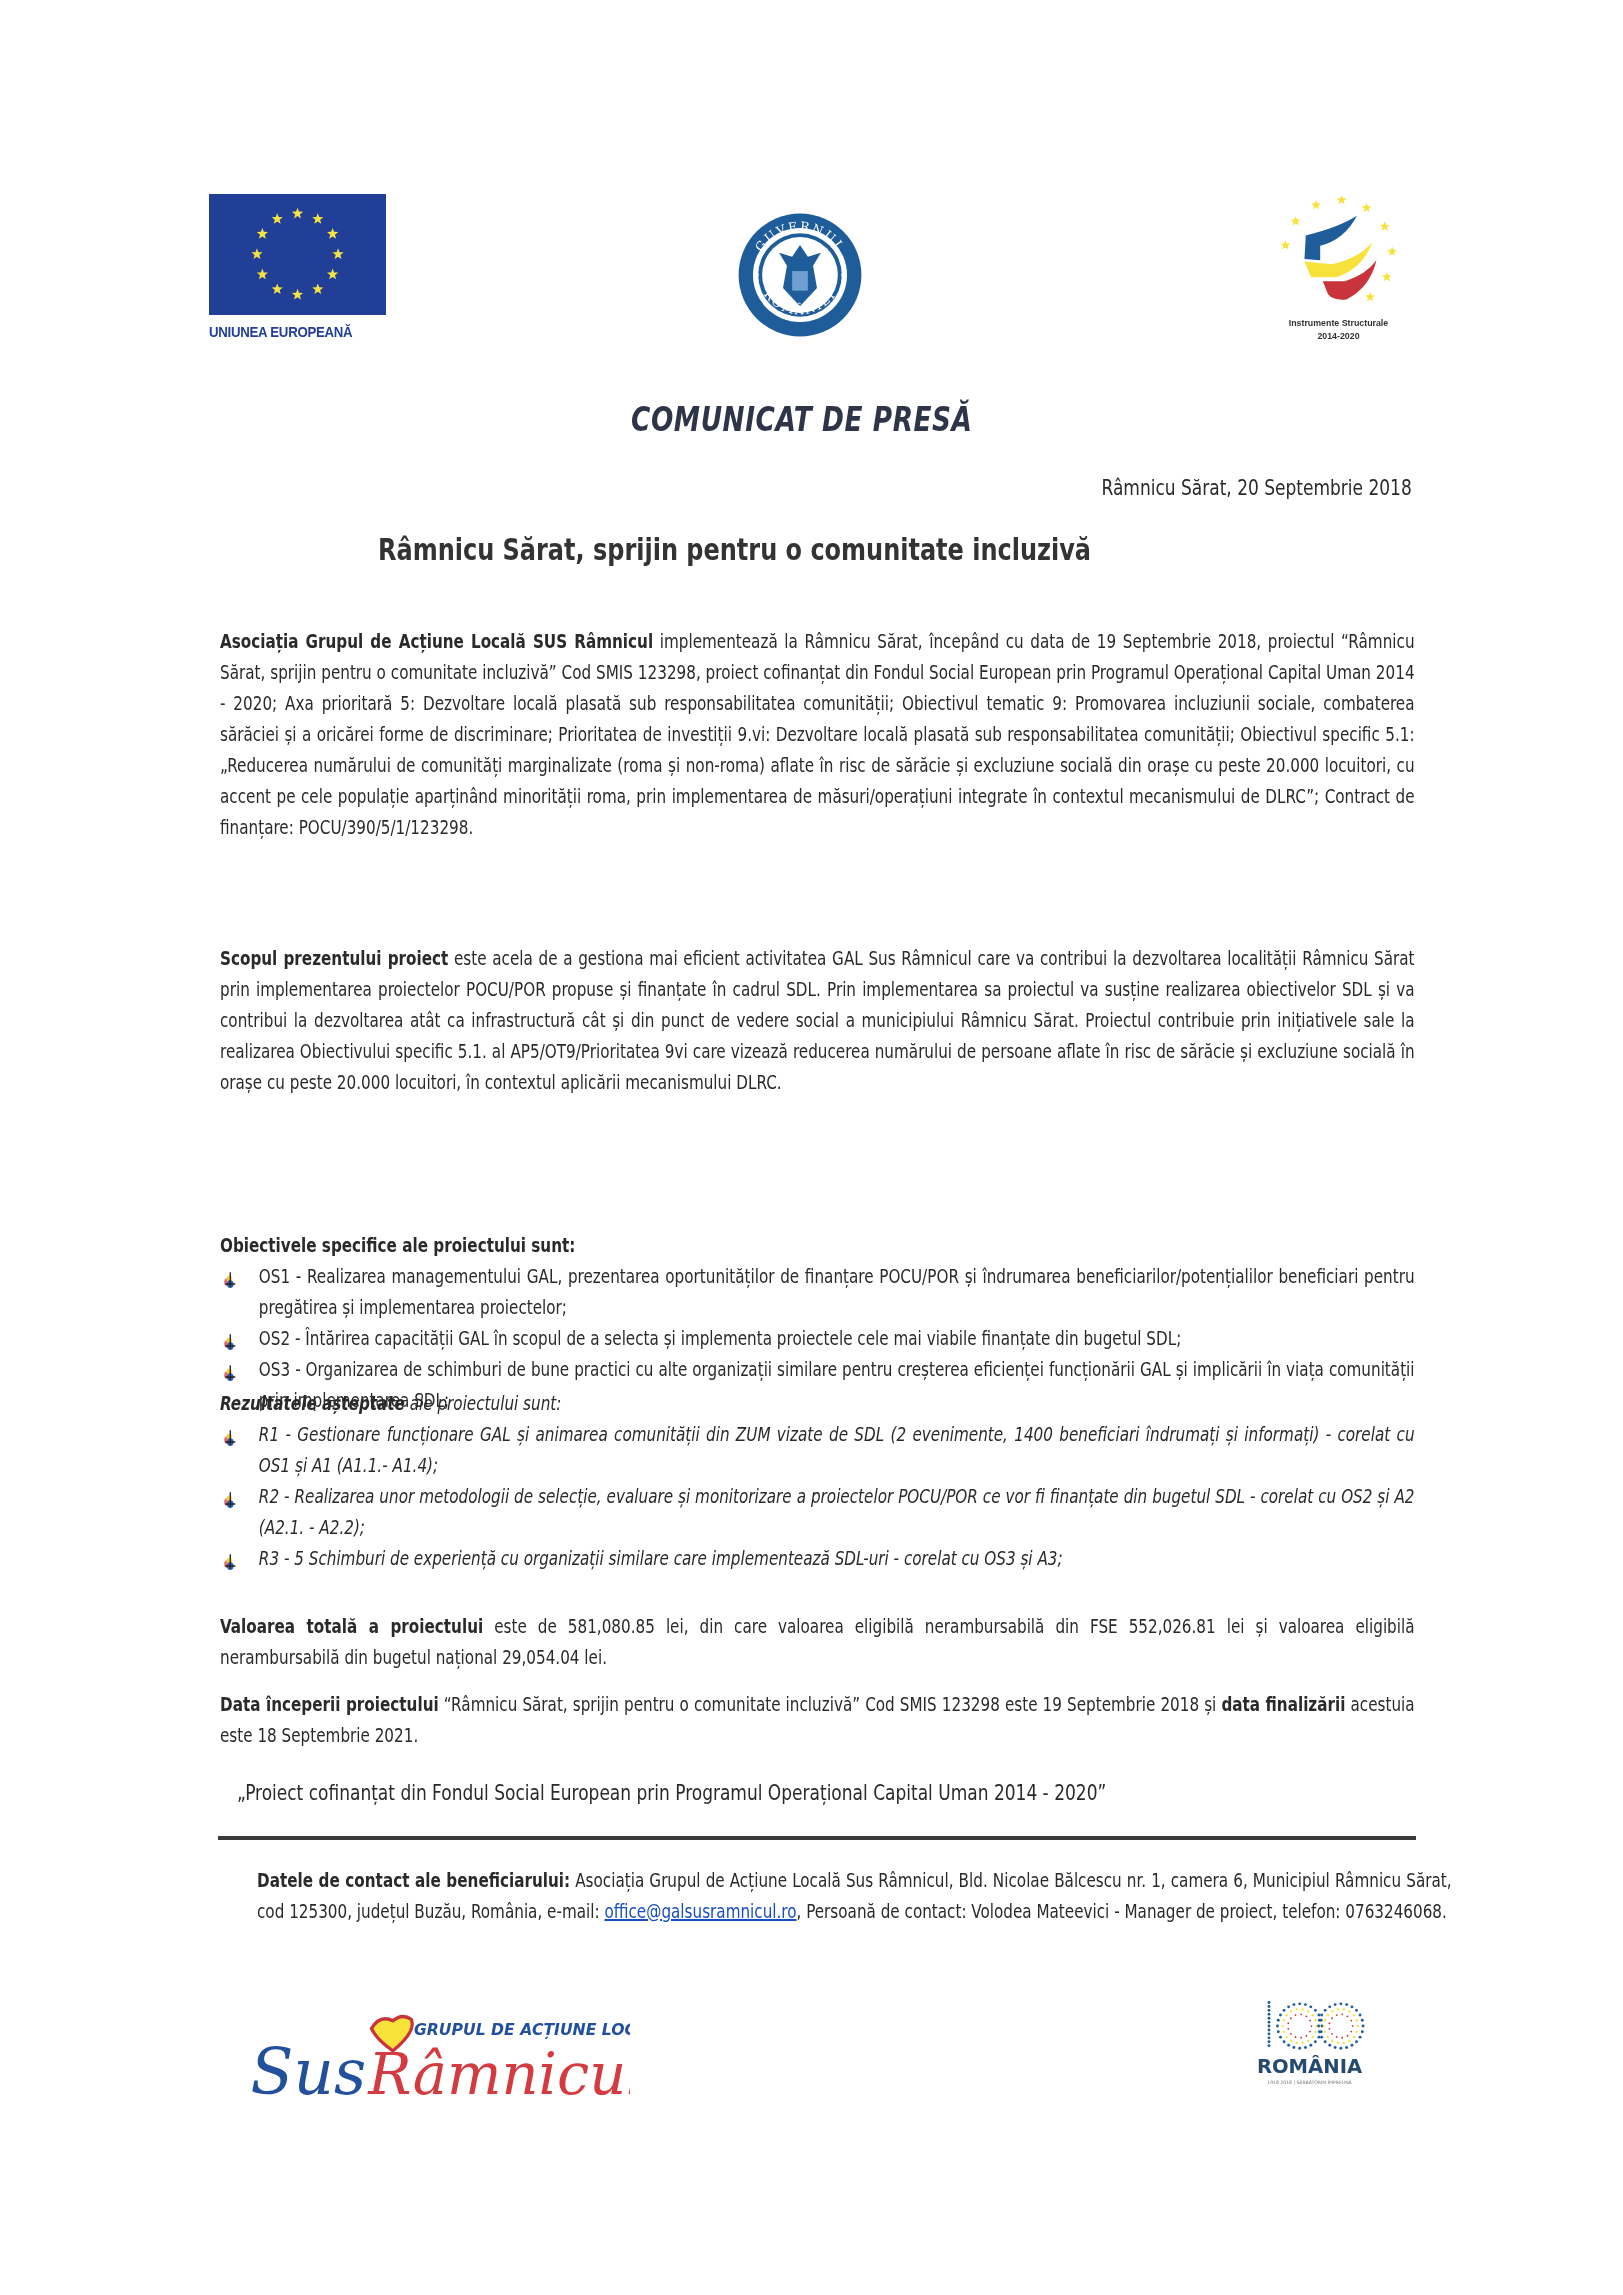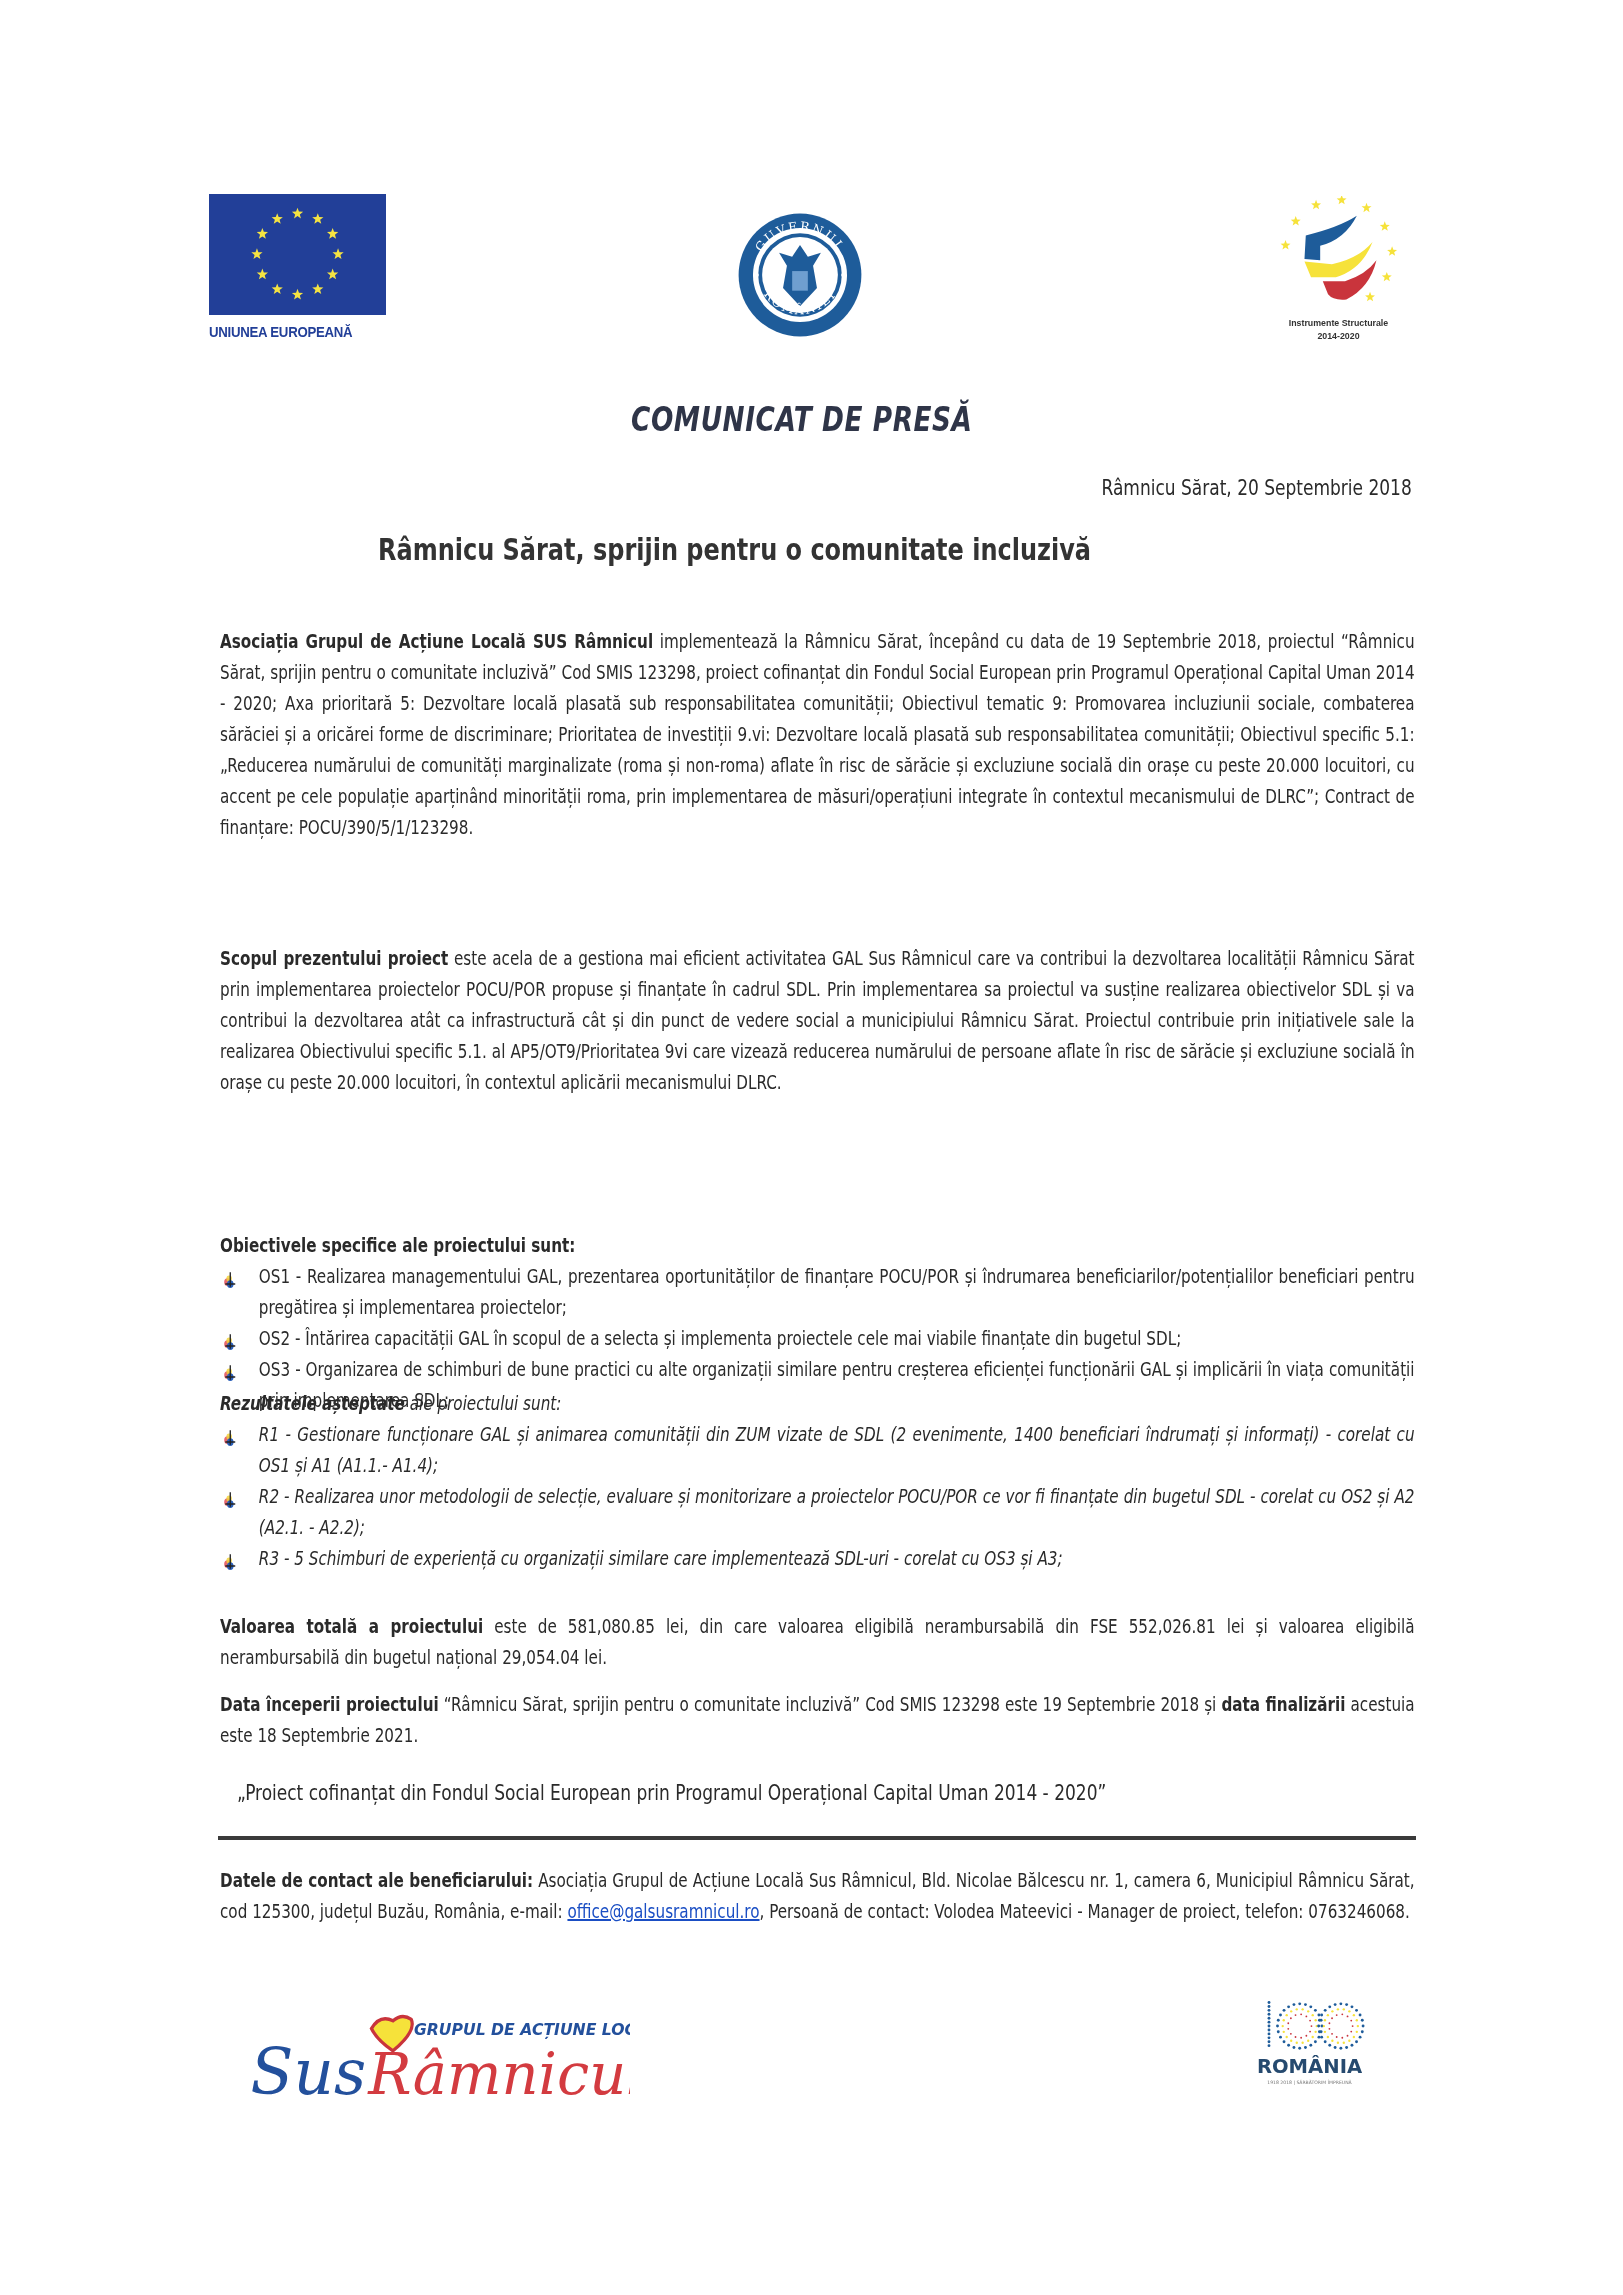--- a/index.html
+++ b/index.html
@@ -31,21 +31,21 @@
   .p2 { top: 943px; }
   .h-os { top: 1230px; }
   .list { margin: 0; padding: 0; list-style: none; }
   .list li { position: relative; padding-left: 46px; }
   .bullet { position: absolute; left: 2.6px; top: 6.5px; width: 17px; height: 18.3px; }
   .h-rez { top: 1388px; font-style: italic; }
   .p-val { top: 1611px; }
   .p-data { top: 1689px; }
   .tagline { left: 237px; top: 1780px; font-size: 22px; transform: scaleX(0.86); transform-origin: left; white-space: nowrap; }
   .rule { left: 218px; top: 1836px; width: 1198px; height: 3.9px; background: #3a3a3a; }
-  .p-contact { top: 1865px; font-family: "DejaVu Sans Condensed", "DejaVu Sans", sans-serif; }
+  .p-contact { top: 1865px; font-family: "DejaVu Sans Condensed", "DejaVu Sans", sans-serif; margin-left: 37px; }
   .email { color: #1a4ec4; text-decoration: underline; }
 
   
   .gal-logo { left: 237px; top: 2009px; width: 393px; height: 98px; }
   .ro100-logo { left: 1244px; top: 1996px; width: 131px; height: 98px; text-decoration: underline; }
 </style>
 </head>
 <body>
 
 <div class="abs eu-logo">

